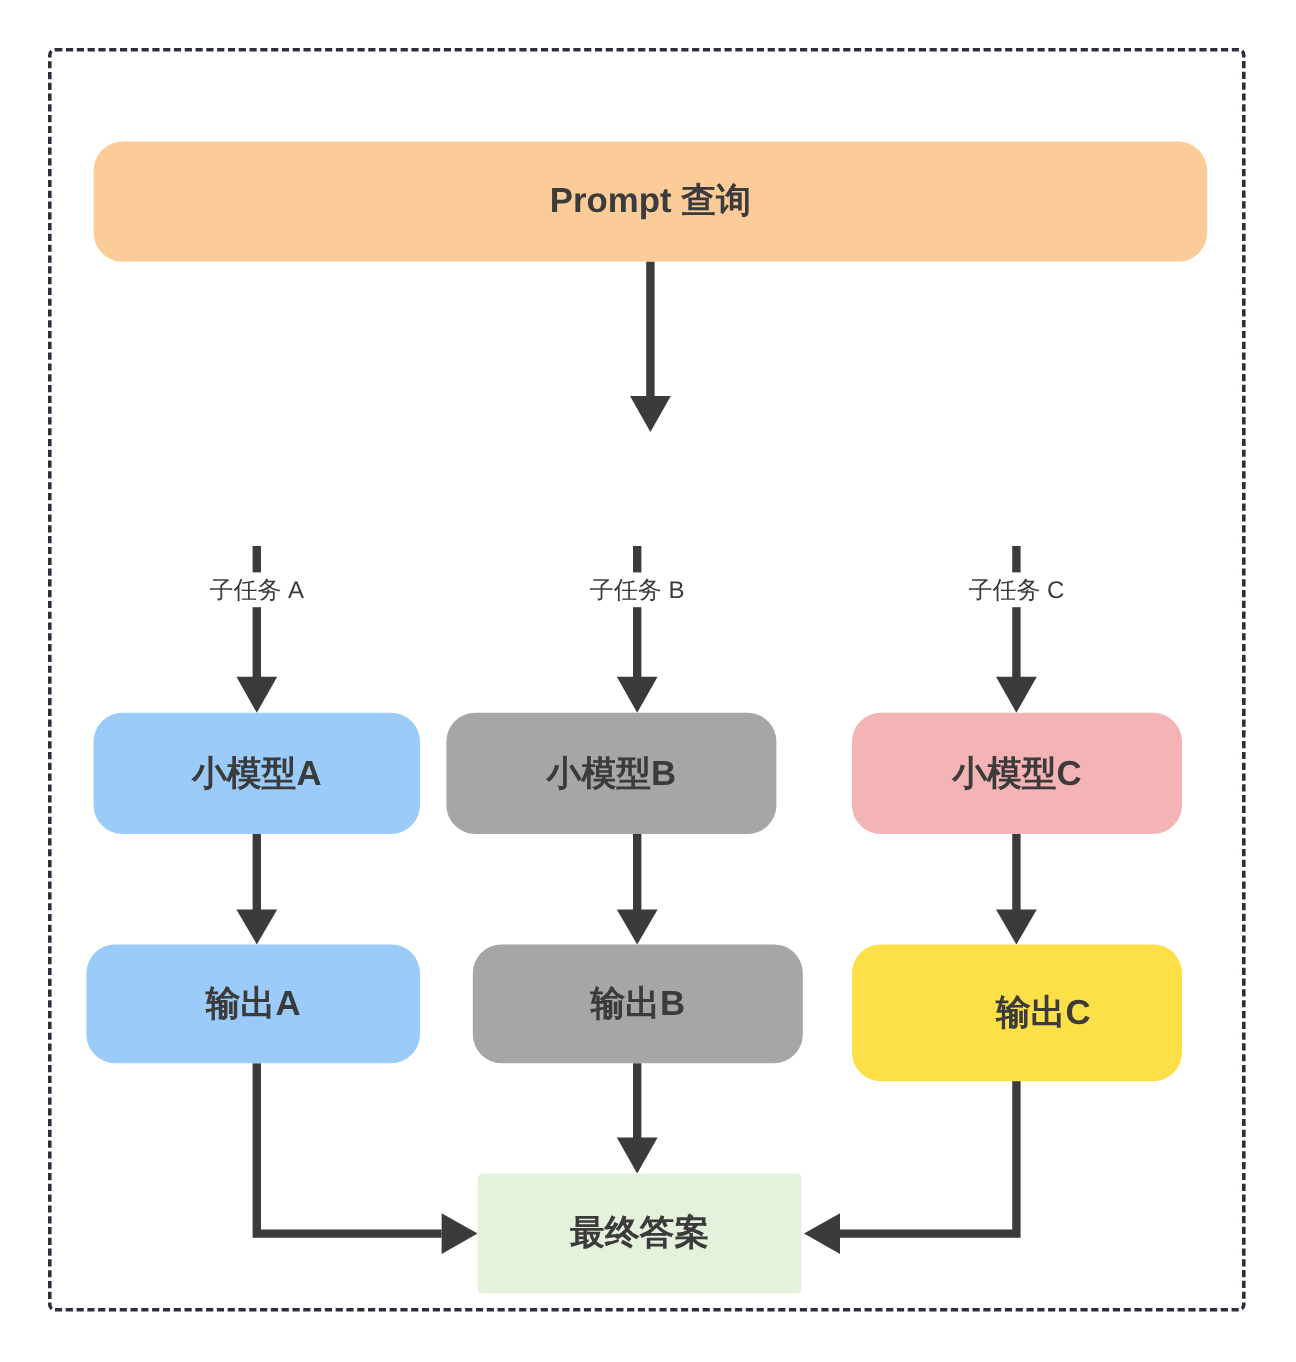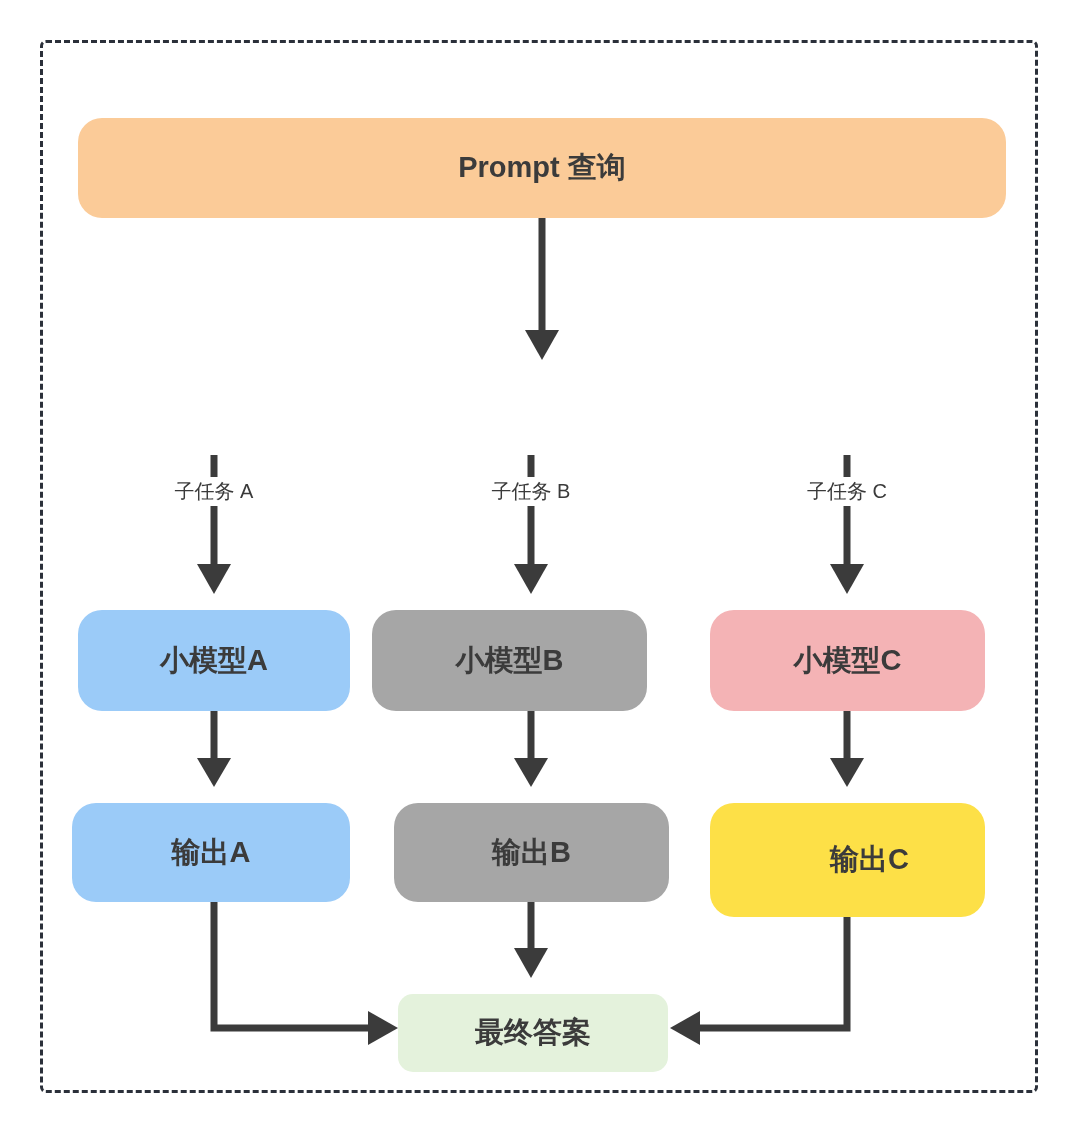--- a/index.html
+++ b/index.html
@@ -23,30 +23,30 @@
     text-align: center; font-size: 38px; font-weight: bold;
     color: #f0807c; letter-spacing: 1px;
   }
   .node {
     position: absolute; display: flex;
     align-items: center; justify-content: center;
     font-weight: bold; color: #3b3b3b;
     border-radius: 24px; text-align: center;
   }
   .node-wide { font-size: 29px; }
-  .node-small { font-size: 29px; margin-top: 16px; }
+  .node-small { font-size: 29px; }
   .n-prompt  { left: 78px;  top: 118px; width: 928px; height: 100px; background: #fbcb98; }
   .n-llm     { left: 78px;  top: 360px; width: 928px; height: 95px;  background: #71d6d6; }
   .n-model-a { left: 78px;  top: 594px; width: 272px; height: 101px; background: #9bcbf8; }
   .n-model-b { left: 372px; top: 594px; width: 275px; height: 101px; background: #a6a6a6; }
   .n-model-c { left: 710px; top: 594px; width: 275px; height: 101px; background: #f4b3b5; }
   .n-out-a   { left: 72px;  top: 787px; width: 278px; height: 99px;  background: #9bcbf8; }
   .n-out-b   { left: 394px; top: 787px; width: 275px; height: 99px;  background: #a6a6a6; }
   .n-out-c   { left: 710px; top: 787px; width: 275px; height: 114px;  background: #fde047; padding-left: 44px; }
-  .n-final   { left: 398px; top: 978px; width: 270px; height: 78px; background: #e4f2dc; border-radius: 15px; }
+  .n-final   { left: 398px; top: 978px; width: 270px; height: 100px; background: #e4f2dc; border-radius: 4px; }
   .edge-label {
     position: absolute; top: 477px;
     transform: translateX(-50%);
     background: #ffffff; padding: 1px 6px;
     font-size: 20px; color: #3a3a3a; white-space: nowrap;
   }
   .el-a { left: 214px; text-align: right; }
   .el-b { left: 531px; }
   .el-c { left: 847px; }
   svg.arrows {

